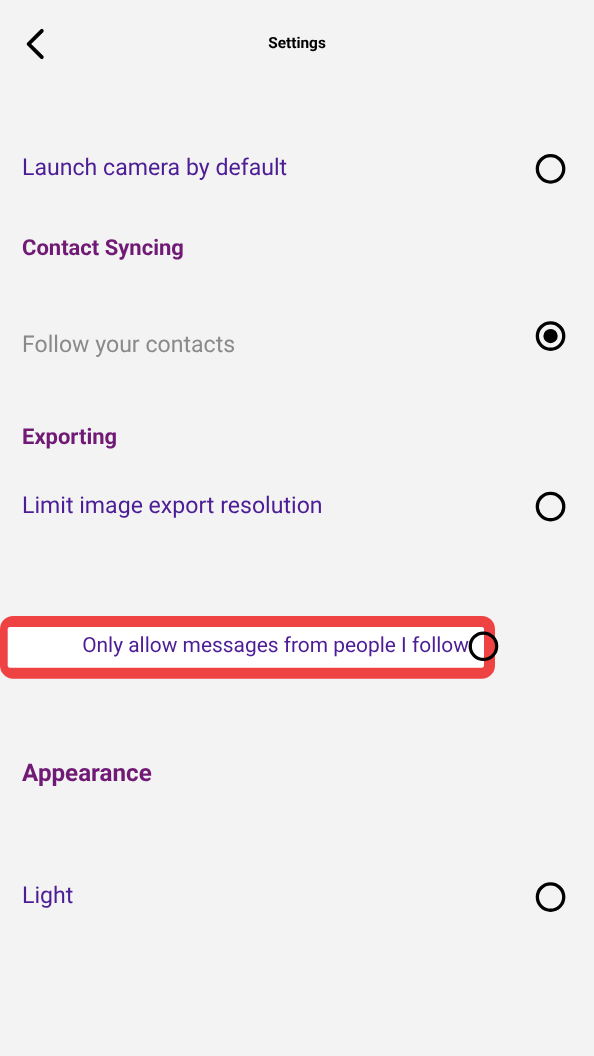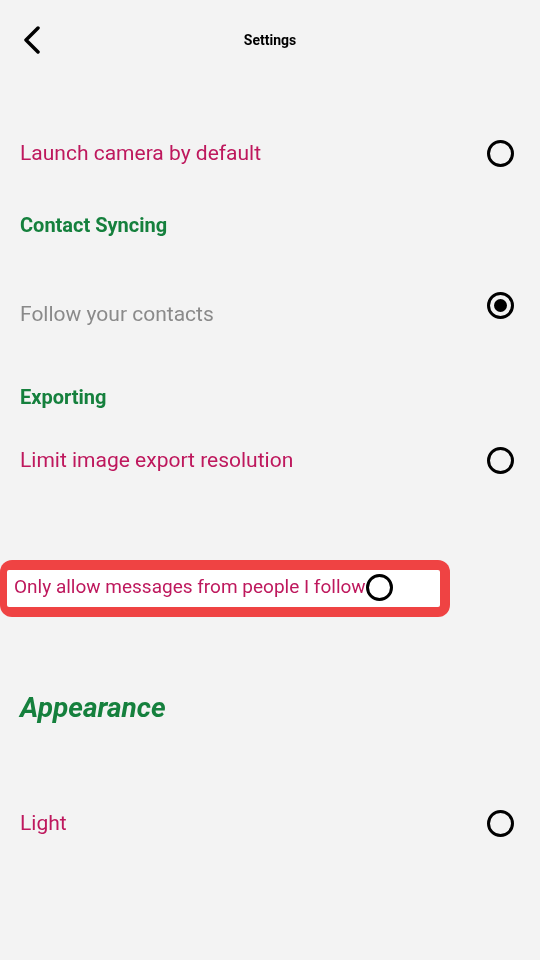--- a/index.html
+++ b/index.html
@@ -52,21 +52,21 @@
       color: #000;
     }
     .setting-row {
       display: flex;
       align-items: center;
       justify-content: space-between;
       padding: 0 18px 0 12px;
     }
     .setting-label {
       font-size: 21px;
-      color: #be185d;
+      color: #4c1d95;
       line-height: 1.3;
     }
     .setting-label.muted {
       color: #8a8a8a;
       margin-top: 18px;
     }
     .radio {
       width: 27px;
       height: 27px;
       border: 3px solid #000;
@@ -81,27 +81,26 @@
       content: '';
       width: 13px;
       height: 13px;
       background: #000;
       border-radius: 50%;
       display: block;
     }
     .section-header {
       font-size: 20px;
       font-weight: 700;
-      color: #15803d;
+      color: #701a75;
       padding: 0 12px;
     }
     .section-header.large {
-      font-size: 28px;
+      font-size: 22px;
       font-weight: 700;
-      font-style: italic;
     }
     .highlight-box {
       position: relative;
       margin: 6px 0;
     }
     .highlight-bg {
       position: absolute;
       left: -8px;
       right: 82px;
       top: -14px;
@@ -118,21 +117,21 @@
       bottom: -6px;
       background: #fff;
       border-radius: 2px;
       z-index: 1;
     }
     .highlight-content {
       position: relative;
       z-index: 2;
       display: flex;
       align-items: center;
-      justify-content: flex-start;
+      justify-content: center;
       padding: 0 18px 0 6px;
     }
     .highlight-content .setting-label {
       font-size: 19px;
     }
     .s-above { height: 74px; }
     .s-section { height: 46px; }
     .s-big-before { height: 84px; }
     .s-bottom-pad { height: 30px; }
   </style>

